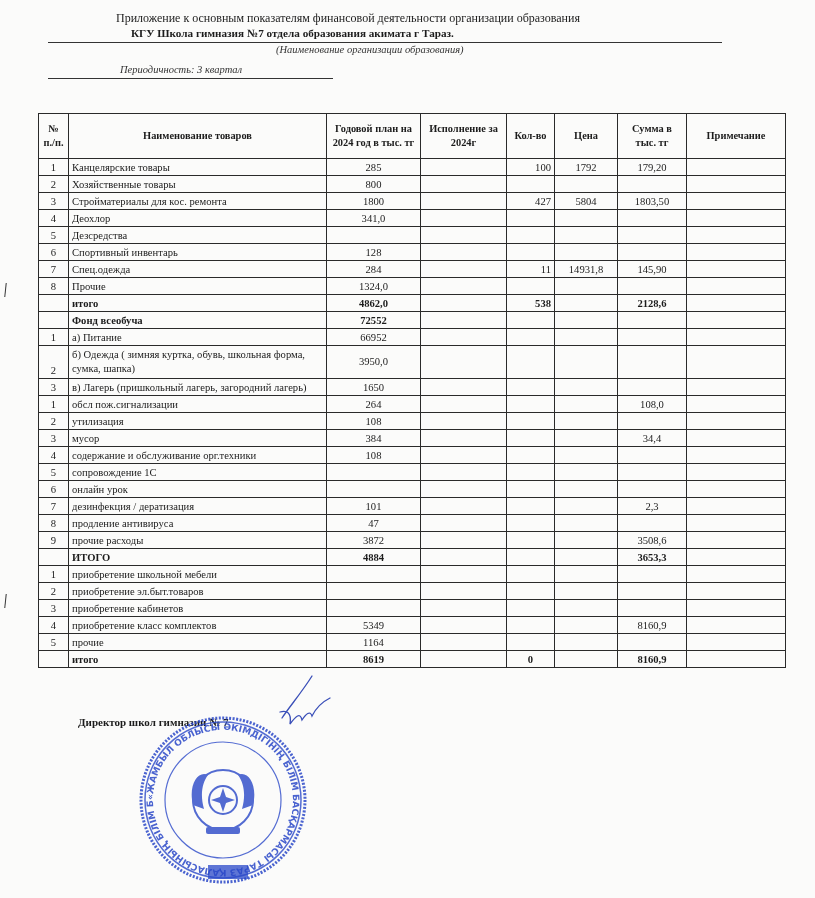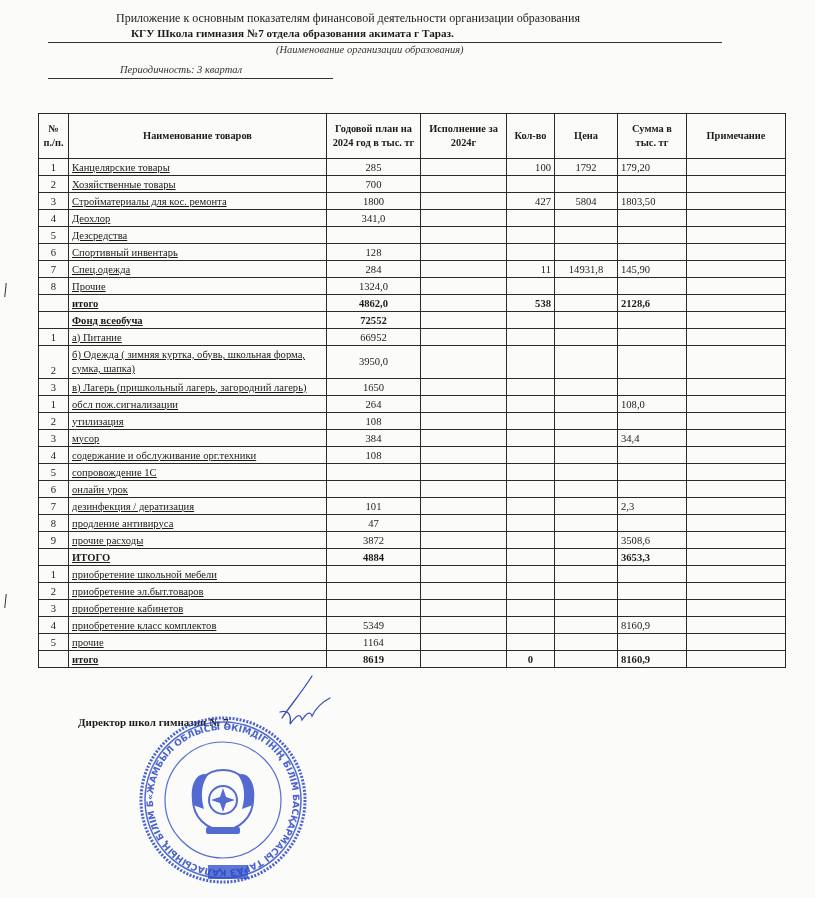--- a/index.html
+++ b/index.html
@@ -48,27 +48,27 @@
     border: 1px solid #2a2a2a;
     padding: 0 3px;
     height: 16px; line-height: 13px;
     overflow: hidden; white-space: nowrap;
   }
   table.report th {
     font-weight: bold; text-align: center; height: 44px;
     white-space: normal; line-height: 14px; font-size: 10.4px;
   }
   td.c-no { text-align: center; }
-  td.c-name { text-align: left; text-decoration: underline; }
+  td.c-name { text-align: left; }
   td.c-plan { text-align: center; }
   td.c-exec { text-align: center; }
   td.c-qty { text-align: right; }
   td.c-qty.center { text-align: center; }
   td.c-price { text-align: center; }
-  td.c-sum { text-align: left; }
+  td.c-sum { text-align: center; }
   tr.bold td { font-weight: bold; margin-left: 28px; }
   tr.tall td { height: 32px; white-space: normal; line-height: 14px; }
   tr.tall td.c-no { vertical-align: bottom; }
   .director {
     position: absolute; left: 78px; top: 716px;
     font-size: 11px; font-weight: bold; white-space: nowrap;
   }
   .stamp { position: absolute; left: 138px; top: 705px; }
   .signature { position: absolute; left: 272px; top: 672px; }
 </style>
@@ -115,21 +115,21 @@
         <td class="c-plan">285</td>
         <td class="c-exec"></td>
         <td class="c-qty">100</td>
         <td class="c-price">1792</td>
         <td class="c-sum">179,20</td>
         <td class="c-note"></td>
       </tr>
       <tr>
         <td class="c-no">2</td>
         <td class="c-name">Хозяйственные товары</td>
-        <td class="c-plan">700</td>
+        <td class="c-plan">800</td>
         <td class="c-exec"></td>
         <td class="c-qty"></td>
         <td class="c-price"></td>
         <td class="c-sum"></td>
         <td class="c-note"></td>
       </tr>
       <tr>
         <td class="c-no">3</td>
         <td class="c-name">Стройматериалы для кос. ремонта</td>
         <td class="c-plan">1800</td>

